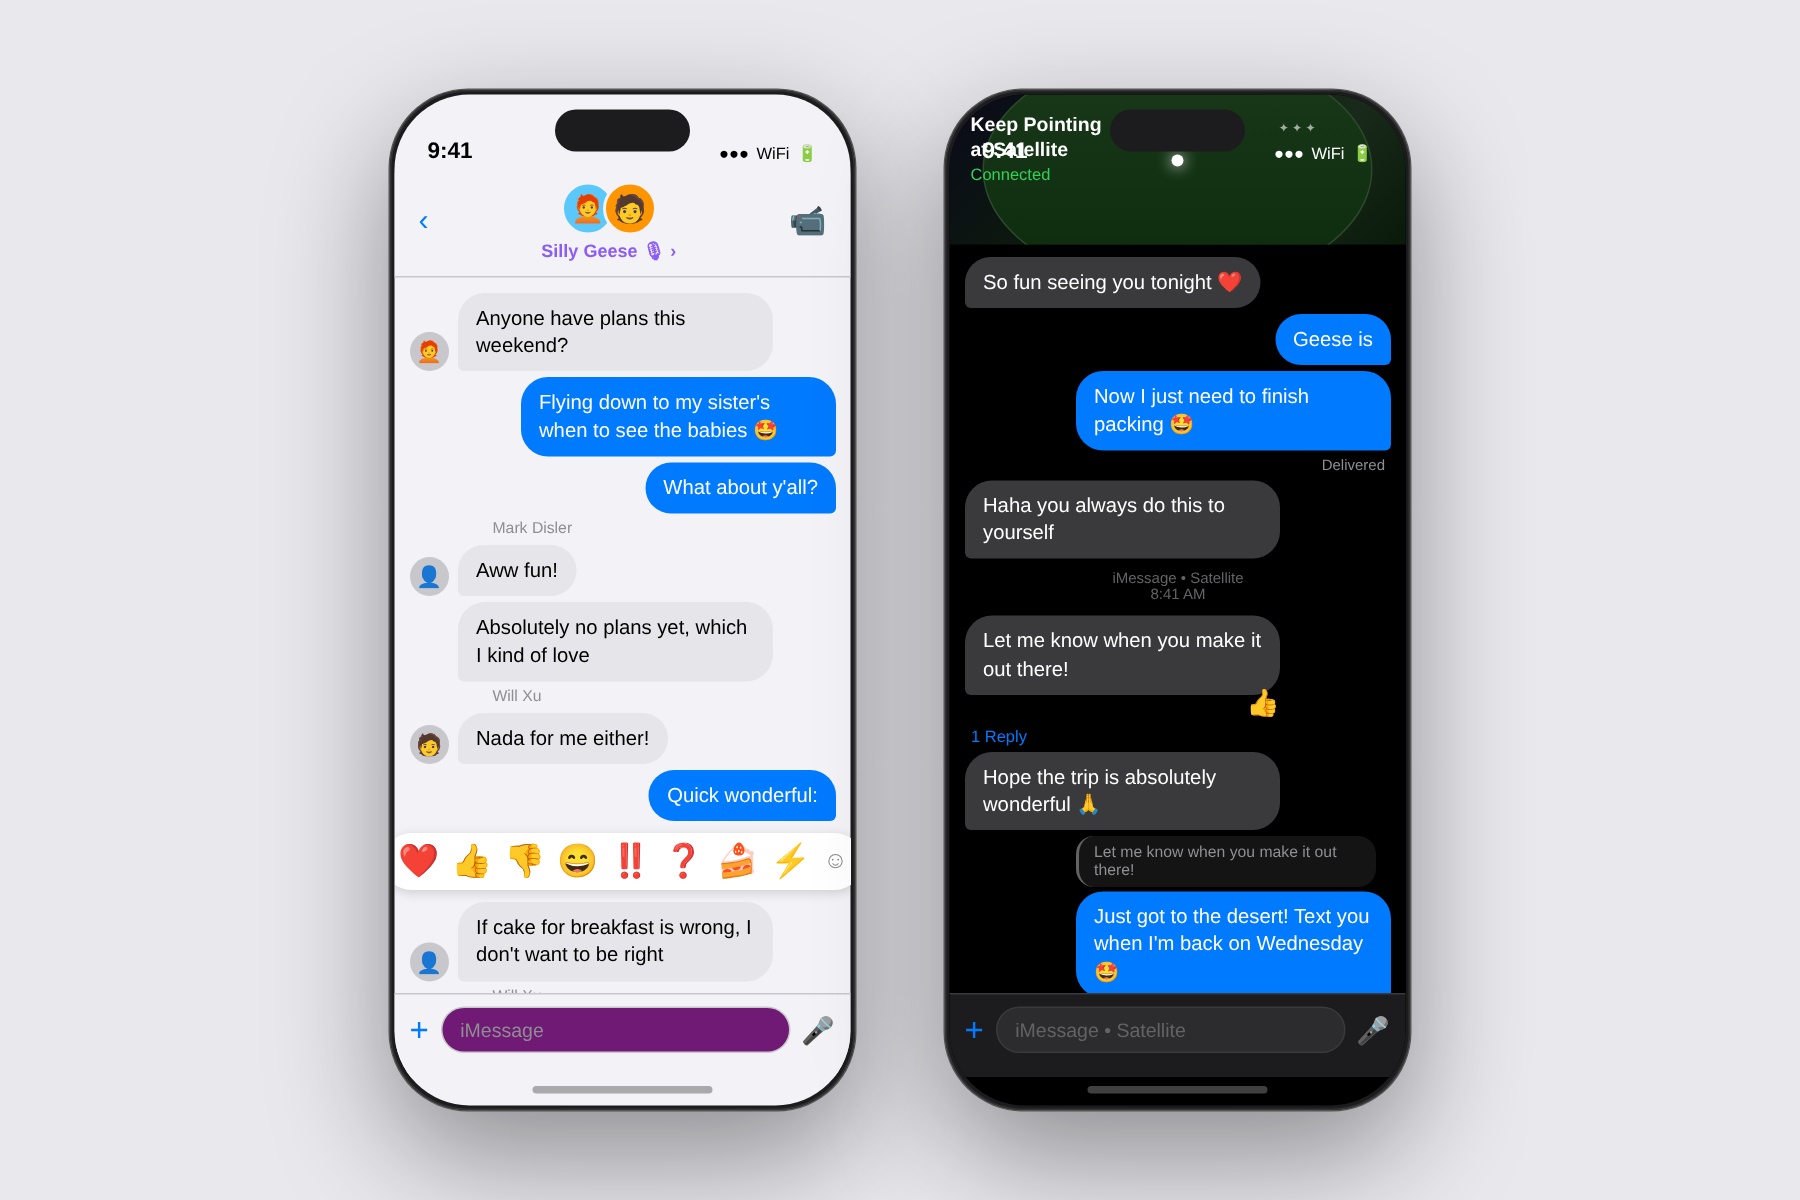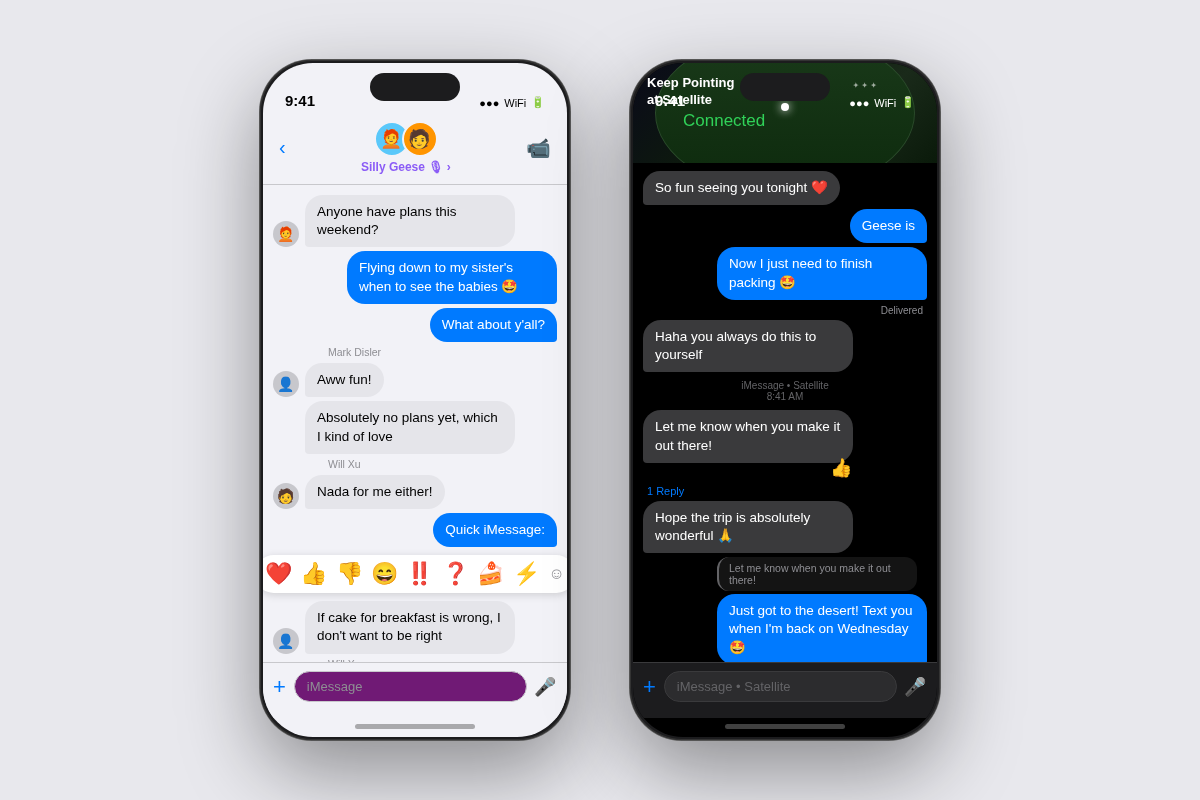--- a/index.html
+++ b/index.html
@@ -319,24 +319,23 @@
     }
 
     .sat-title {
       font-size: 13px;
       font-weight: 600;
       color: #fff;
       line-height: 1.3;
     }
 
     .sat-status {
-      font-size: 17px;
+      font-size: 11px;
       color: #30d158;
       margin-top: 2px;
-      margin-left: 36px;
     }
 
     
     .earth-arc {
       position: absolute;
       bottom: -30px;
       left: 50%;
       transform: translateX(-50%);
       width: 260px;
       height: 160px;
@@ -453,21 +452,21 @@
         </div>
 
         <div class="sender-name">Will Xu</div>
 
         <div class="msg-row received">
           <div class="msg-avatar">🧑</div>
           <div class="bubble received">Nada for me either!</div>
         </div>
 
         <div class="msg-row sent">
-          <div class="bubble sent">Quick iMessage:</div>
+          <div class="bubble sent">Quick wonderful:</div>
         </div>
 
         <div class="tapback-row">
           <span class="tapback-emoji">❤️</span>
           <span class="tapback-emoji">👍</span>
           <span class="tapback-emoji">👎</span>
           <span class="tapback-emoji">😄</span>
           <span class="tapback-emoji">‼️</span>
           <span class="tapback-emoji">❓</span>
           <span class="tapback-emoji">🍰</span>

